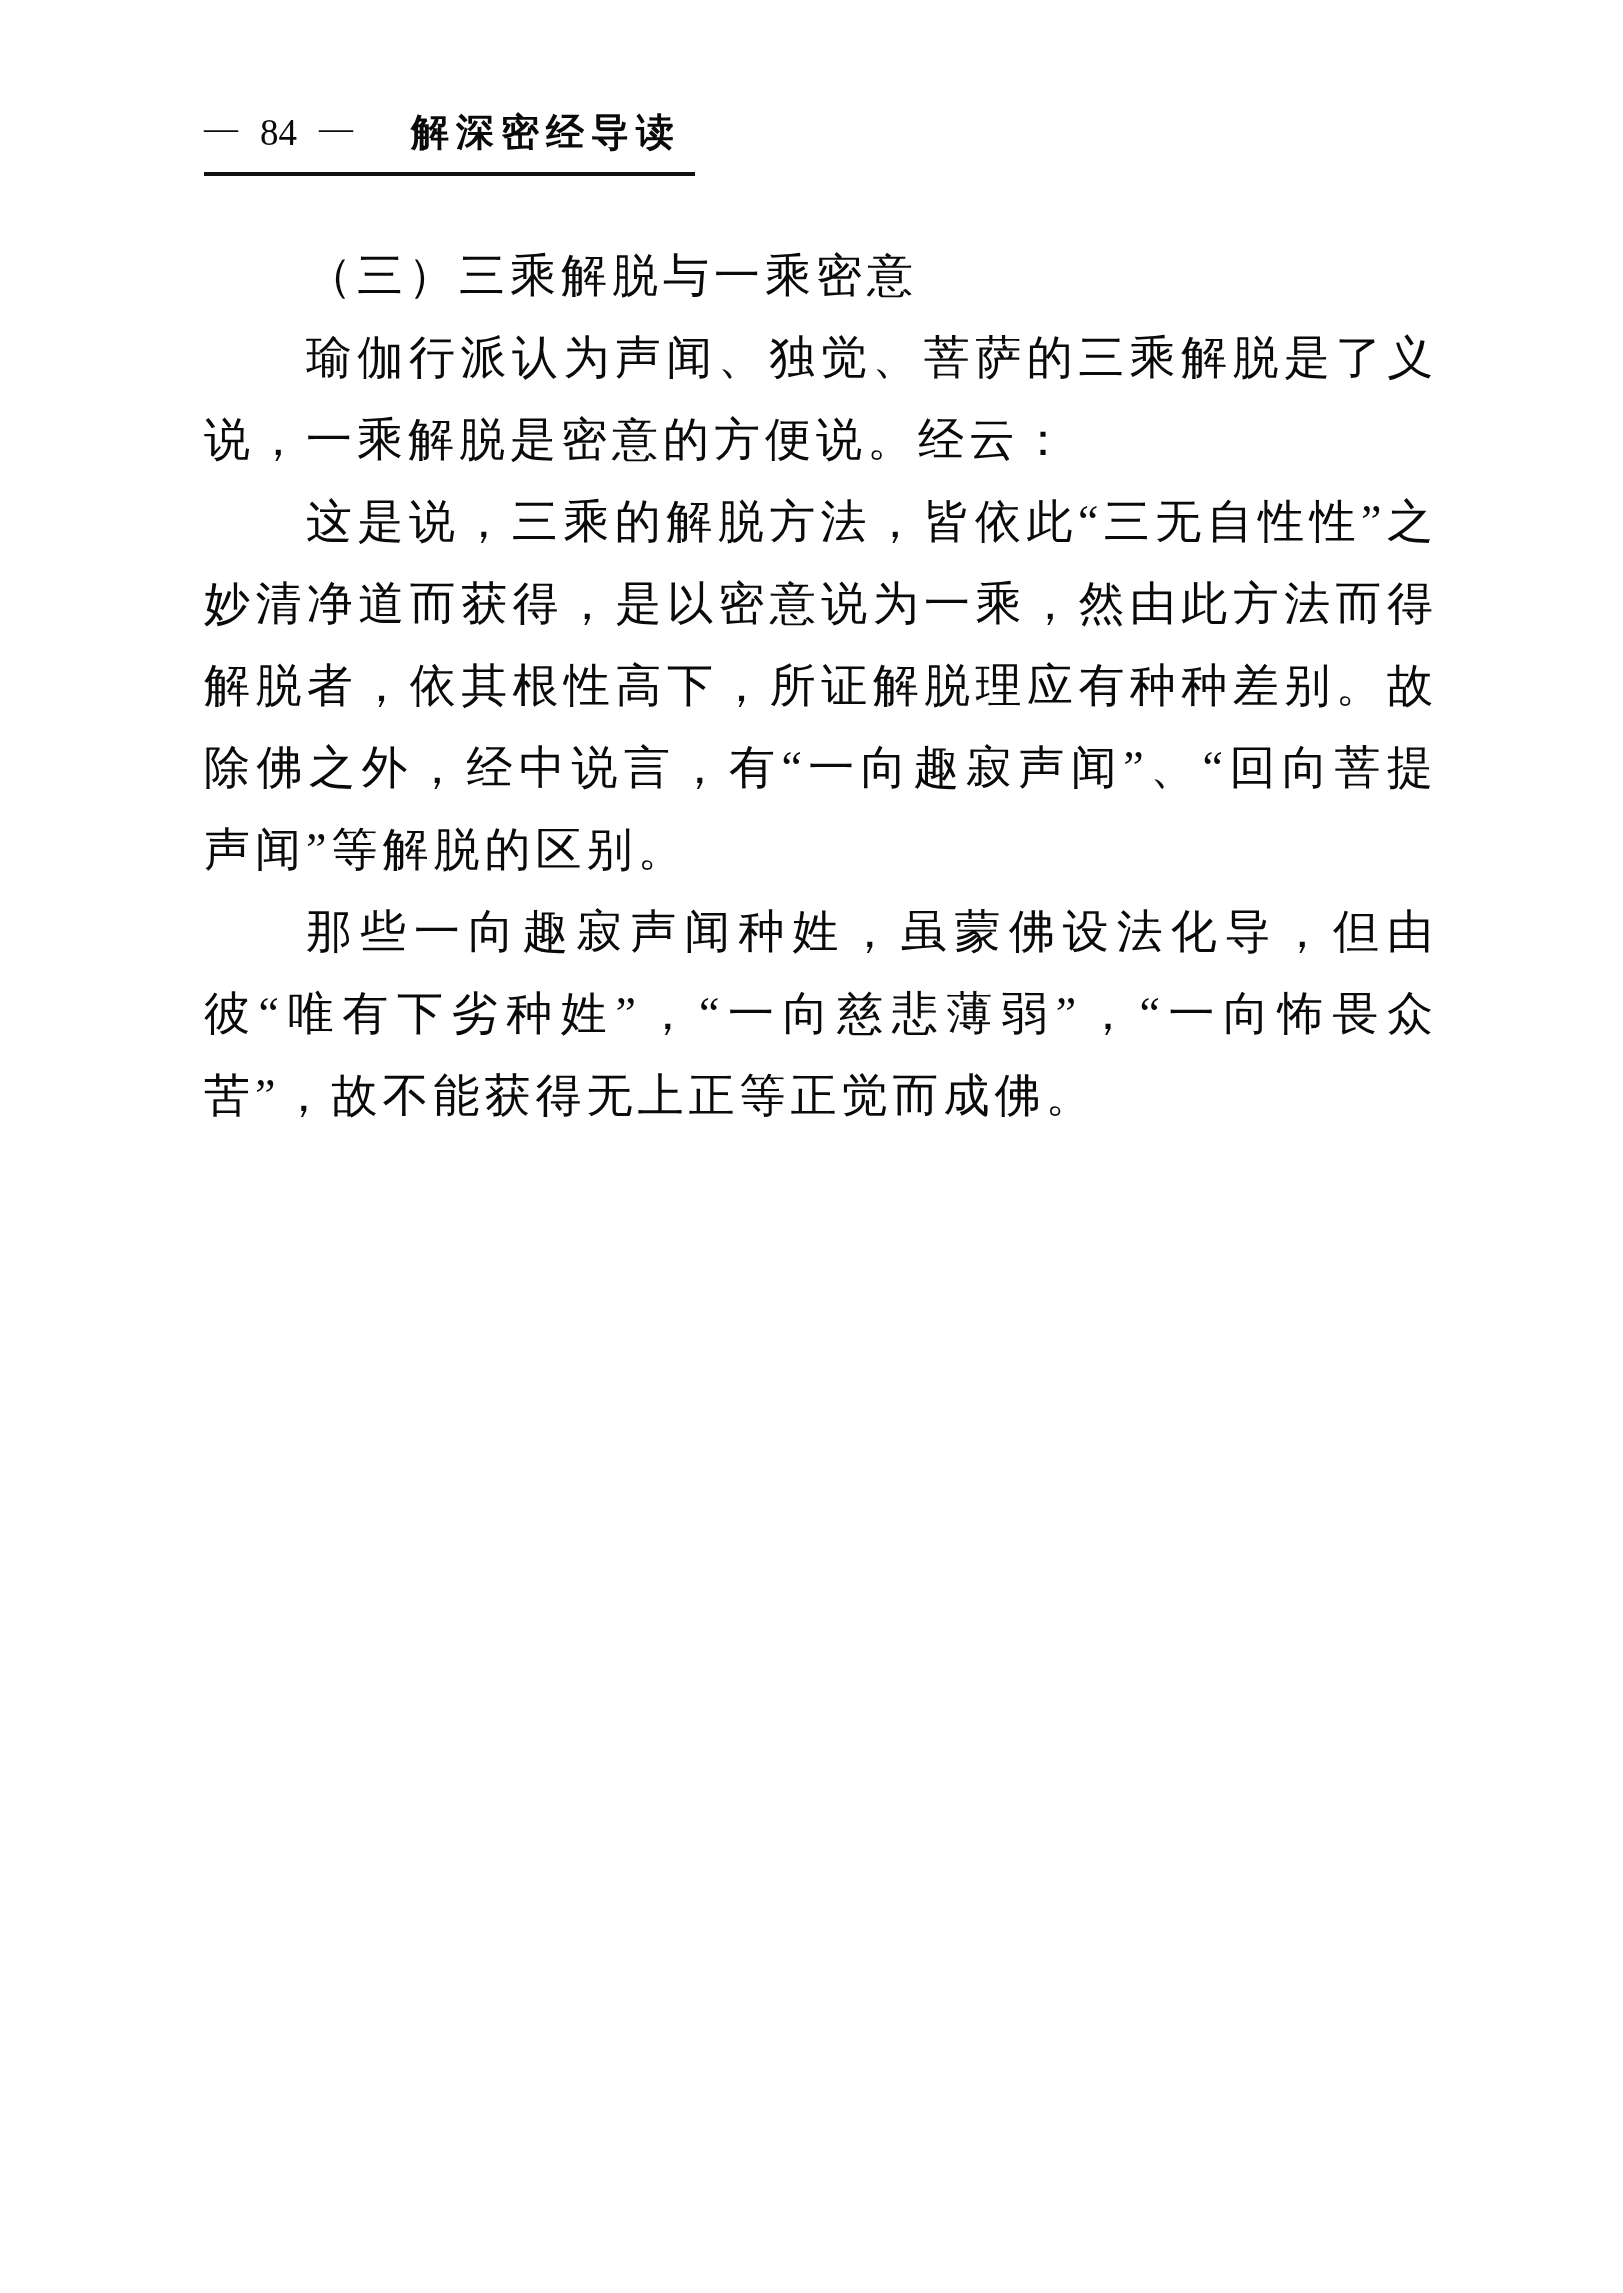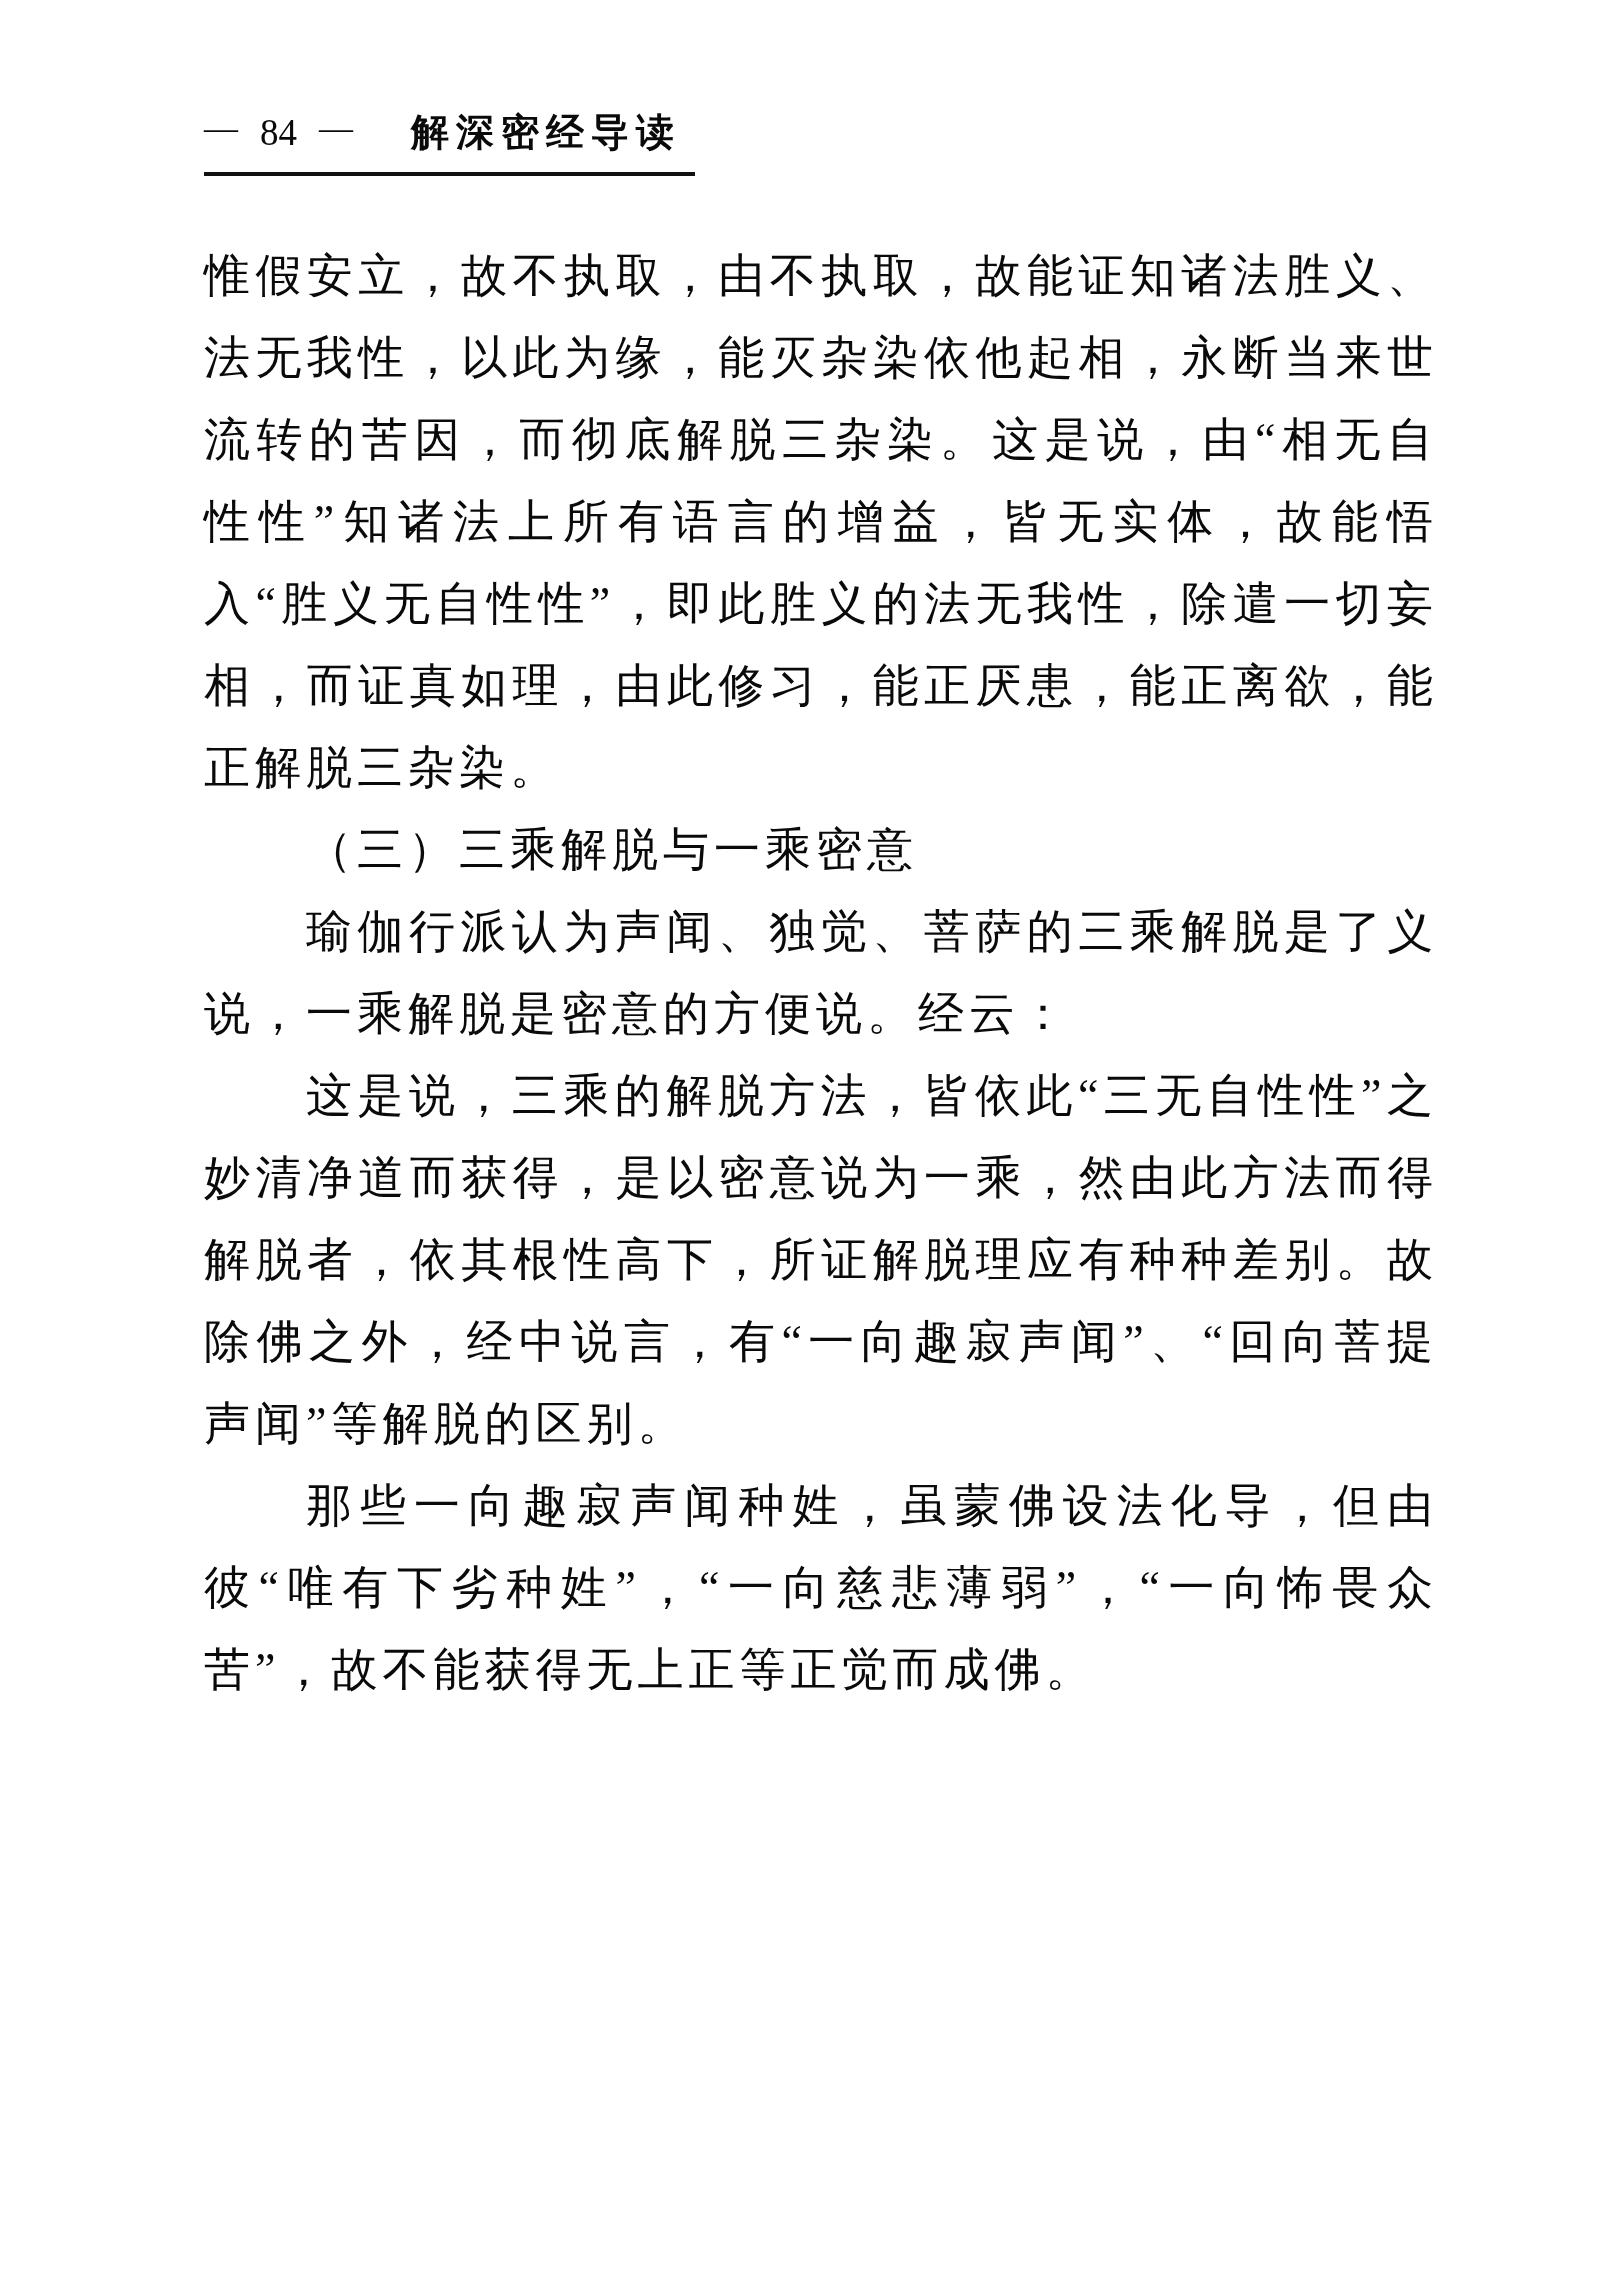--- a/index.html
+++ b/index.html
@@ -86,21 +86,20 @@
 <div class="page">
 
   <div class="running-head">
     <div class="running-head-inner">
       <span class="rh-dash">—</span><span class="rh-num">84</span><span class="rh-dash">—</span><span class="rh-title">解深密经导读</span>
     </div>
   </div>
 
   <div class="body-col">
 
-    <p>惟假安立，故不执取，由不执取，故能证知诸法胜义、法无我性，以此为缘，能灭杂染依他起相，永断当来世流转的苦因，而彻底解脱三杂染。这是说，由“相无自性性”知诸法上所有语言的增益，皆无实体，故能悟入“胜义无自性性”，即此胜义的法无我性，除遣一切妄相，而证真如理，由此修习，能正厌患，能正离欲，能正解脱三杂染。</p>
 
     <p class="section-heading">（三）三乘解脱与一乘密意</p>
 
     <p class="indent">瑜伽行派认为声闻、独觉、菩萨的三乘解脱是了义说，一乘解脱是密意的方便说。经云：</p>
 
 
     <p class="indent">这是说，三乘的解脱方法，皆依此“三无自性性”之妙清净道而获得，是以密意说为一乘，然由此方法而得解脱者，依其根性高下，所证解脱理应有种种差别。故除佛之外，经中说言，有“一向趣寂声闻”、“回向菩提声闻”等解脱的区别。</p>
 
     <p class="indent">那些一向趣寂声闻种姓，虽蒙佛设法化导，但由彼“唯有下劣种姓”，“一向慈悲薄弱”，“一向怖畏众苦”，故不能获得无上正等正觉而成佛。</p>
 

